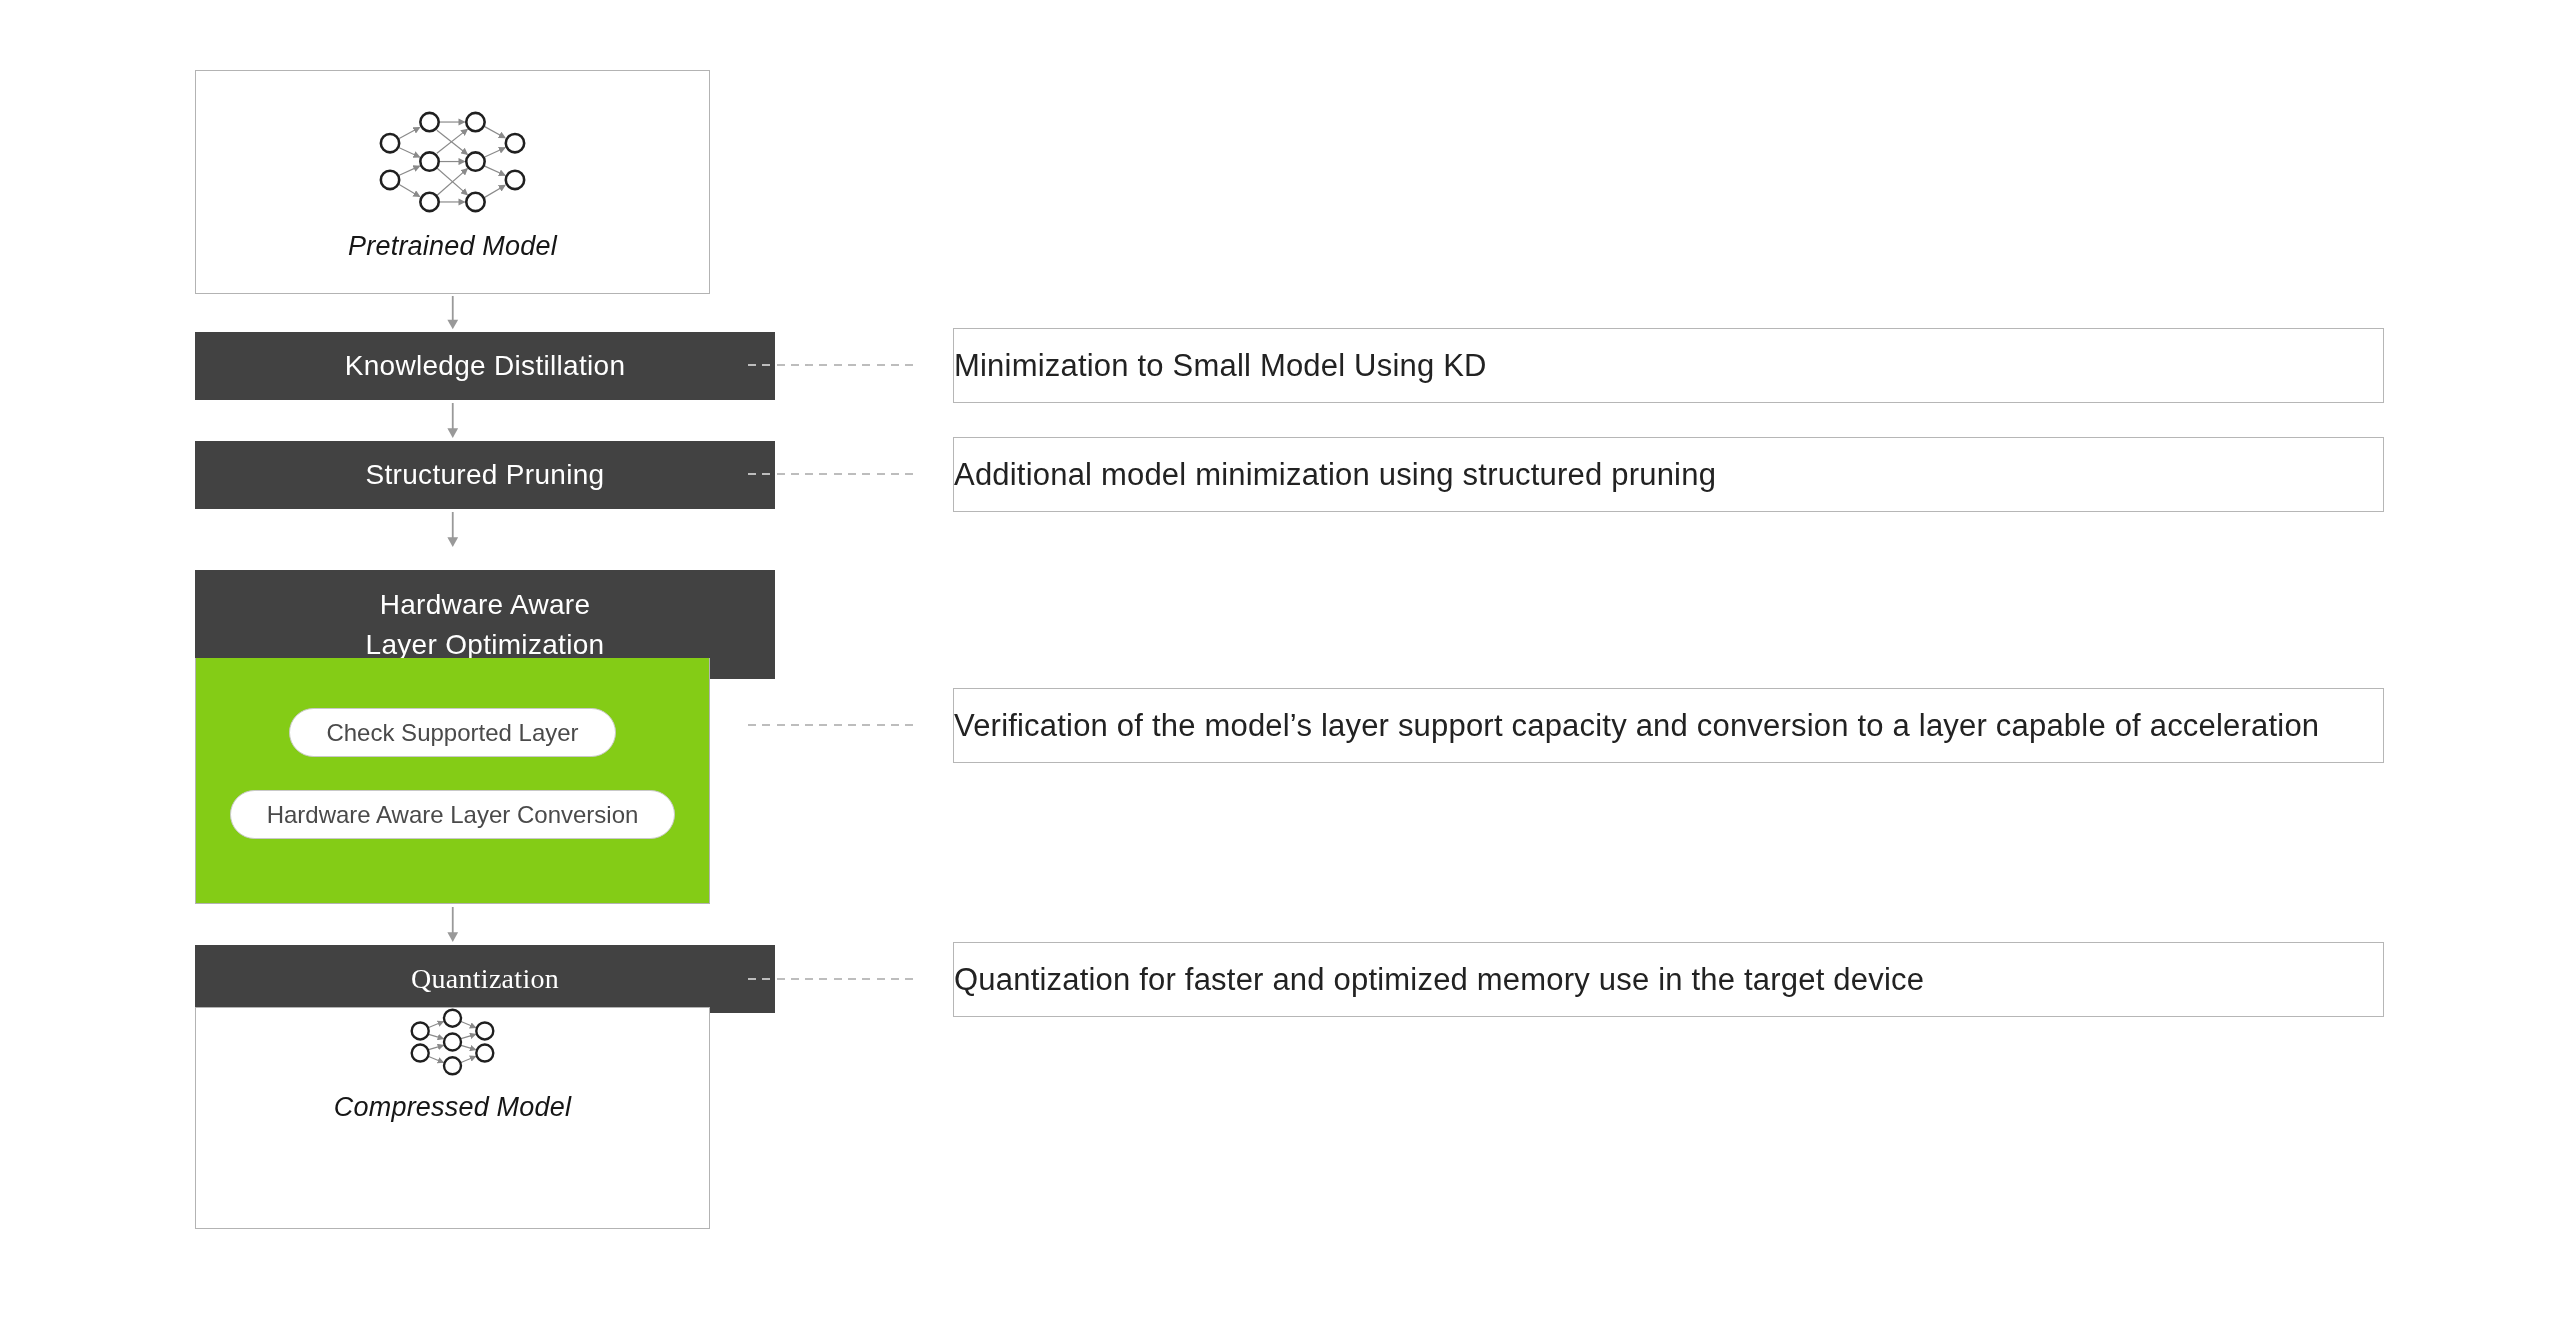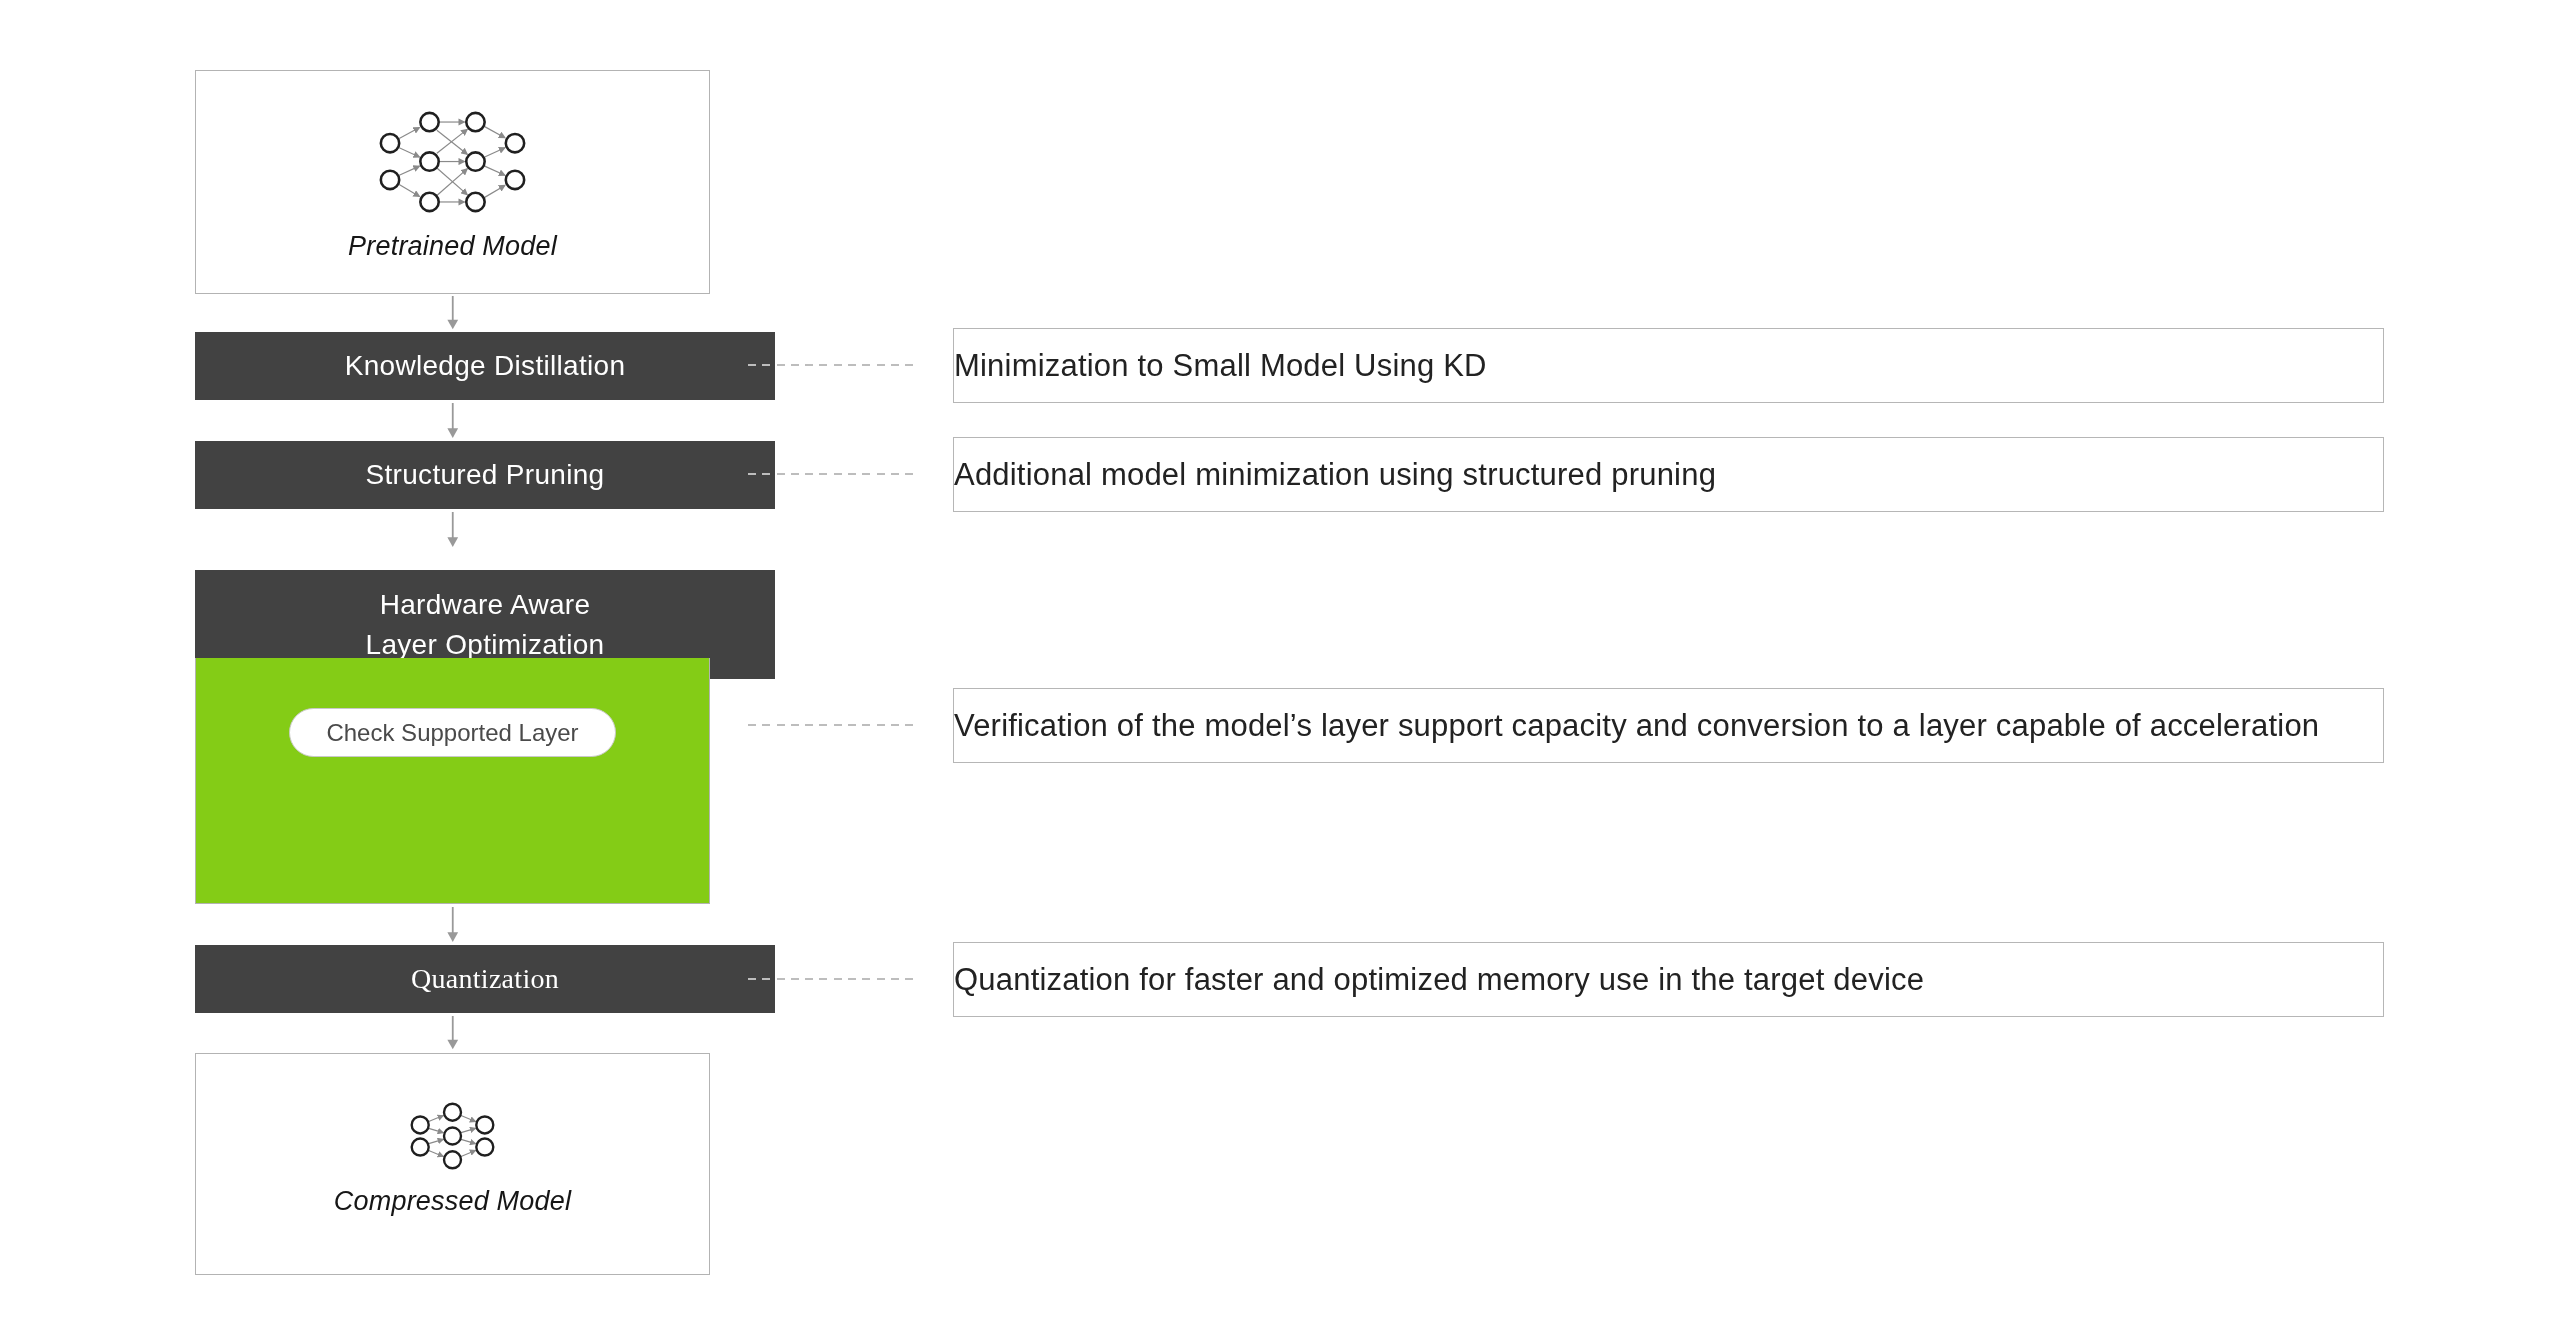--- a/index.html
+++ b/index.html
@@ -179,41 +179,42 @@
       <path d="M6,28 L18,28 L12,39 Z" fill="#999999"></path>
     </svg>
   </div>
 
   <div class="abs step step-multiline" style="top:570px; height:109px;">
     <span>Hardware Aware</span>
     <span>Layer Optimization</span>
   </div>
   <div class="abs hw-body" style="top:658px; height:246px;">
     <span class="pill">Check Supported Layer</span>
+    <span class="pill">Hardware Aware Layer Conversion</span>
   </div>
 
   <div class="abs flow-arrow" style="top:907px; height:36px;">
     <svg viewBox="0 0 24 40" preserveAspectRatio="none">
       <line x1="12" y1="0" x2="12" y2="29" stroke="#999999" stroke-width="2"></line>
       <path d="M6,28 L18,28 L12,39 Z" fill="#999999"></path>
     </svg>
   </div>
 
   <div class="abs step" style="top:945px; height:68px;font-family:Liberation Serif, serif;">
     <span>Quantization</span>
   </div>
 
   <div class="abs flow-arrow" style="top:1016px; height:34px;">
     <svg viewBox="0 0 24 40" preserveAspectRatio="none">
       <line x1="12" y1="0" x2="12" y2="29" stroke="#999999" stroke-width="2"></line>
       <path d="M6,28 L18,28 L12,39 Z" fill="#999999"></path>
     </svg>
   </div>
 
-  <div class="abs model-box" style="top:1053px; height:222px; padding-top:48px; gap:16px;">
+  <div class="abs model-box" style="top:1007px; height:222px; gap:16px;">
     <span class="icon-wrap">
       <svg width="85" height="68" viewBox="0 0 100 80">
         <defs>
           <marker id="ah2" markerWidth="6" markerHeight="6" refX="5" refY="3" orient="auto">
             <path d="M0,0 L6,3 L0,6 Z" fill="#8a8a8a"></path>
           </marker>
         </defs>
         <g marker-end="url(#ah2)">
           <line class="nn-edge" x1="22" y1="23" x2="39" y2="16"></line>
           <line class="nn-edge" x1="22" y1="31" x2="39" y2="36"></line>

